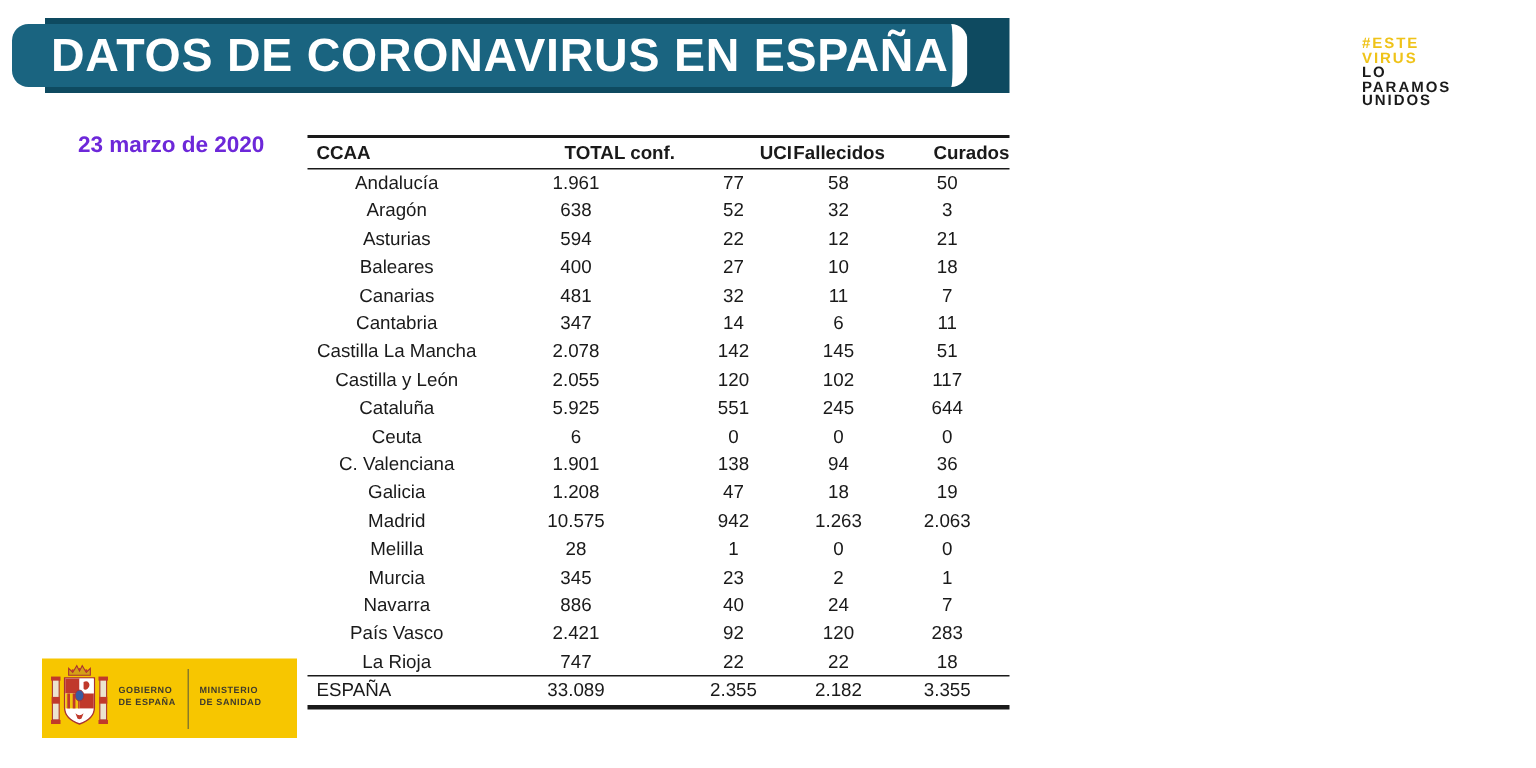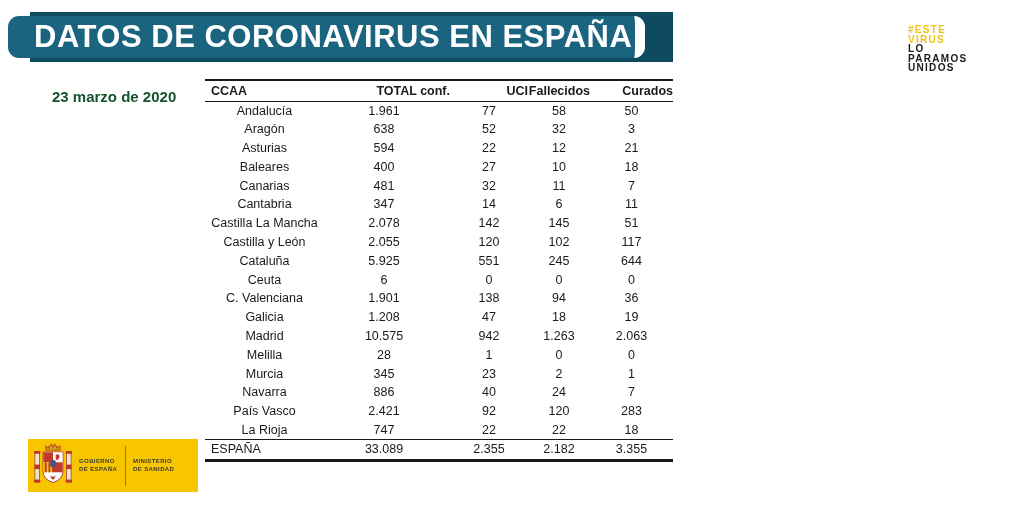--- a/index.html
+++ b/index.html
@@ -16,25 +16,25 @@
   .banner-title { color:#ffffff; font-size:31px; font-weight:bold; letter-spacing:.5px;
                   white-space:nowrap; }
 
   
   .campaign { position:absolute; left:908px; top:25px; width:80px;
               font-weight:800; font-size:10px; line-height:9.5px; letter-spacing:1.3px; }
   .campaign .yl { color:#efc319; }
   .campaign .bk { color:#1a1a1a; }
 
   
-  .date-label { position:absolute; left:52px; top:88px; color:#14532d;
+  .date-label { position:absolute; left:52px; top:88px; color:#6d28d9;
                 font-size:15px; font-weight:bold; }
 
   
-  .table-wrap { position:absolute; left:205px; top:79px; width:468px; }
+  .table-wrap { position:absolute; left:205px; top:90px; width:468px; }
   table { border-collapse:collapse; width:468px; table-layout:fixed;
           color:#1a1a1a; font-size:12.5px; }
   col.c0{width:113px;} col.c1{width:132px;} col.c2{width:78px;}
   col.c3{width:62px;}  col.c4{width:83px;}
   thead tr { border-top:2.5px solid #1a1a1a; border-bottom:1.5px solid #1a1a1a; }
   thead th { font-weight:bold; height:21px; text-align:right; padding:0; }
   thead th:first-child { text-align:left; padding-left:6px; }
   tbody td { height:18.8px; padding:0; text-align:center; }
   tbody td:first-child { text-align:center; padding-left:6px; }
   tfoot tr { border-top:1.5px solid #1a1a1a; border-bottom:3px solid #1a1a1a; }

